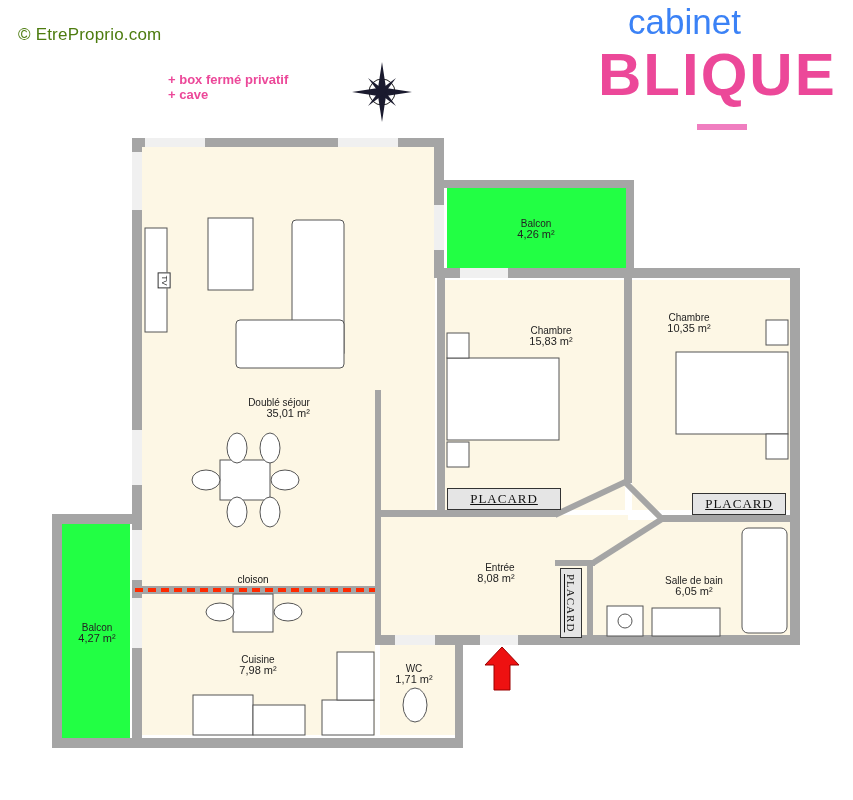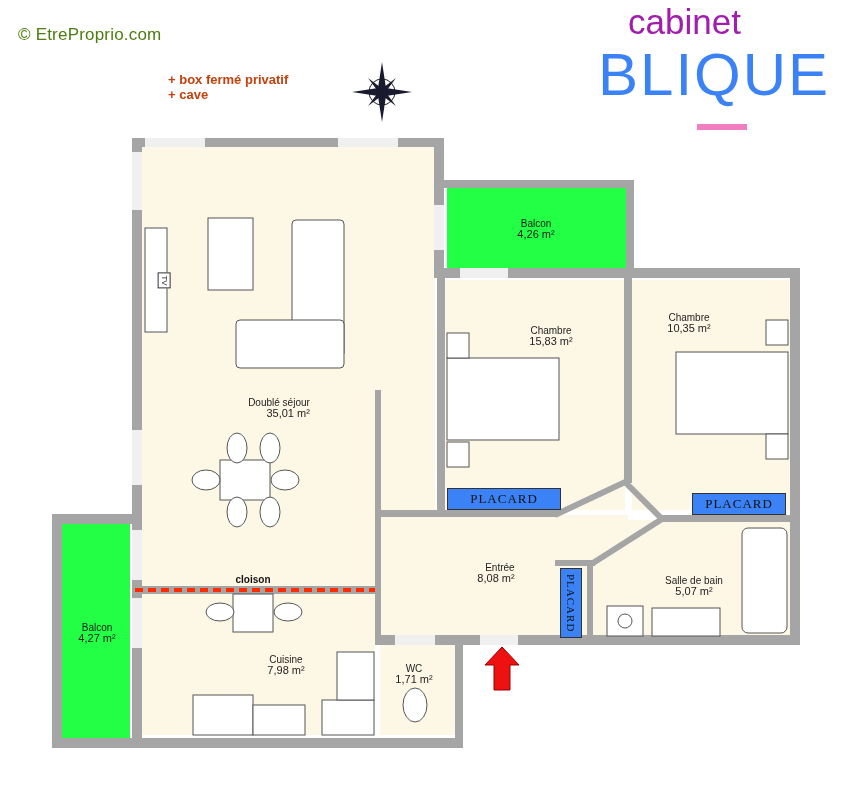--- a/index.html
+++ b/index.html
@@ -1,26 +1,26 @@
 <!DOCTYPE html>
 <html><head>
 <meta charset="utf-8">
 <style>
   html,body{margin:0;padding:0;background:#fff;}
   body{width:853px;height:800px;position:relative;overflow:hidden;font-family:"Liberation Sans",sans-serif;}
   .abs{position:absolute;}
   .watermark{left:18px;top:25px;font-size:17px;color:#4d7c0f;letter-spacing:0.2px;}
-  .notes{left:168px;top:72px;font-size:13px;font-weight:bold;color:#c2410c;line-height:15px;}
-  .logo-top{left:628px;top:2px;font-size:35px;color:#a21caf;}
-  .logo-main{left:598px;top:40px;font-size:60px;font-weight:normal;color:#3b82f6;letter-spacing:2px;}
+  .notes{left:168px;top:72px;font-size:13px;font-weight:bold;color:#ec4899;line-height:15px;}
+  .logo-top{left:628px;top:2px;font-size:35px;color:#3b82f6;}
+  .logo-main{left:598px;top:40px;font-size:60px;font-weight:bold;color:#ec4899;letter-spacing:2px;}
   .logo-bar{left:697px;top:124px;width:50px;height:6px;background:#f07ec0;}
   .lbl{position:absolute;text-align:center;font-size:10px;color:#222;line-height:11px;transform:translateX(-50%);white-space:nowrap;}
   .lbl .area{font-size:11px;}
-  .cloison{font-size:10px;font-weight:bold;color:#111;}
-  .placard{position:absolute;background:#3b82f6;border:1.5px solid #333;font-family:"Liberation Serif",serif;font-size:13px;letter-spacing:1px;color:#111;display:flex;align-items:center;justify-content:center;}
+  .cloison{font-size:10px;font-weight:normal;color:#111;}
+  .placard{position:absolute;background:#e5e5e5;border:1.5px solid #333;font-family:"Liberation Serif",serif;font-size:13px;letter-spacing:1px;color:#111;display:flex;align-items:center;justify-content:center;text-decoration:underline;}
   svg{position:absolute;left:0;top:0;}
 </style>
 </head>
 <body>
 
 <div class="abs watermark">© EtreProprio.com</div>
 <div class="abs notes">
   <div>+ box fermé privatif</div>
   <div>+ cave</div>
 </div>
@@ -148,27 +148,27 @@
 <div class="lbl" style="left:689px;top:312px;">
     <div>Chambre</div>
     <div class="area">10,35 m²</div>
   </div>
 <div class="lbl" style="left:496px;top:562px;text-align:right;">
     <div>Entrée</div>
     <div class="area">8,08 m²</div>
   </div>
 <div class="lbl" style="left:694px;top:575px;">
     <div>Salle de bain</div>
-    <div class="area">5,07 m²</div>
+    <div class="area">6,05 m²</div>
   </div>
 <div class="lbl" style="left:97px;top:622px;">
     <div>Balcon</div>
     <div class="area">4,27 m²</div>
   </div>
-<div class="lbl" style="left:258px;top:654px;margin-left:28px;">
+<div class="lbl" style="left:258px;top:654px;">
     <div>Cuisine</div>
     <div class="area">7,98 m²</div>
   </div>
 <div class="lbl" style="left:414px;top:663px;">
     <div>WC</div>
     <div class="area">1,71 m²</div>
   </div>
 <div class="lbl cloison" style="left:253px;top:574px;">cloison</div>
 <div class="lbl" style="left:156px;top:274px;font-size:8px;transform:rotate(90deg);border:1px solid #333;background:#fff;padding:0 2px;">TV</div>
 

